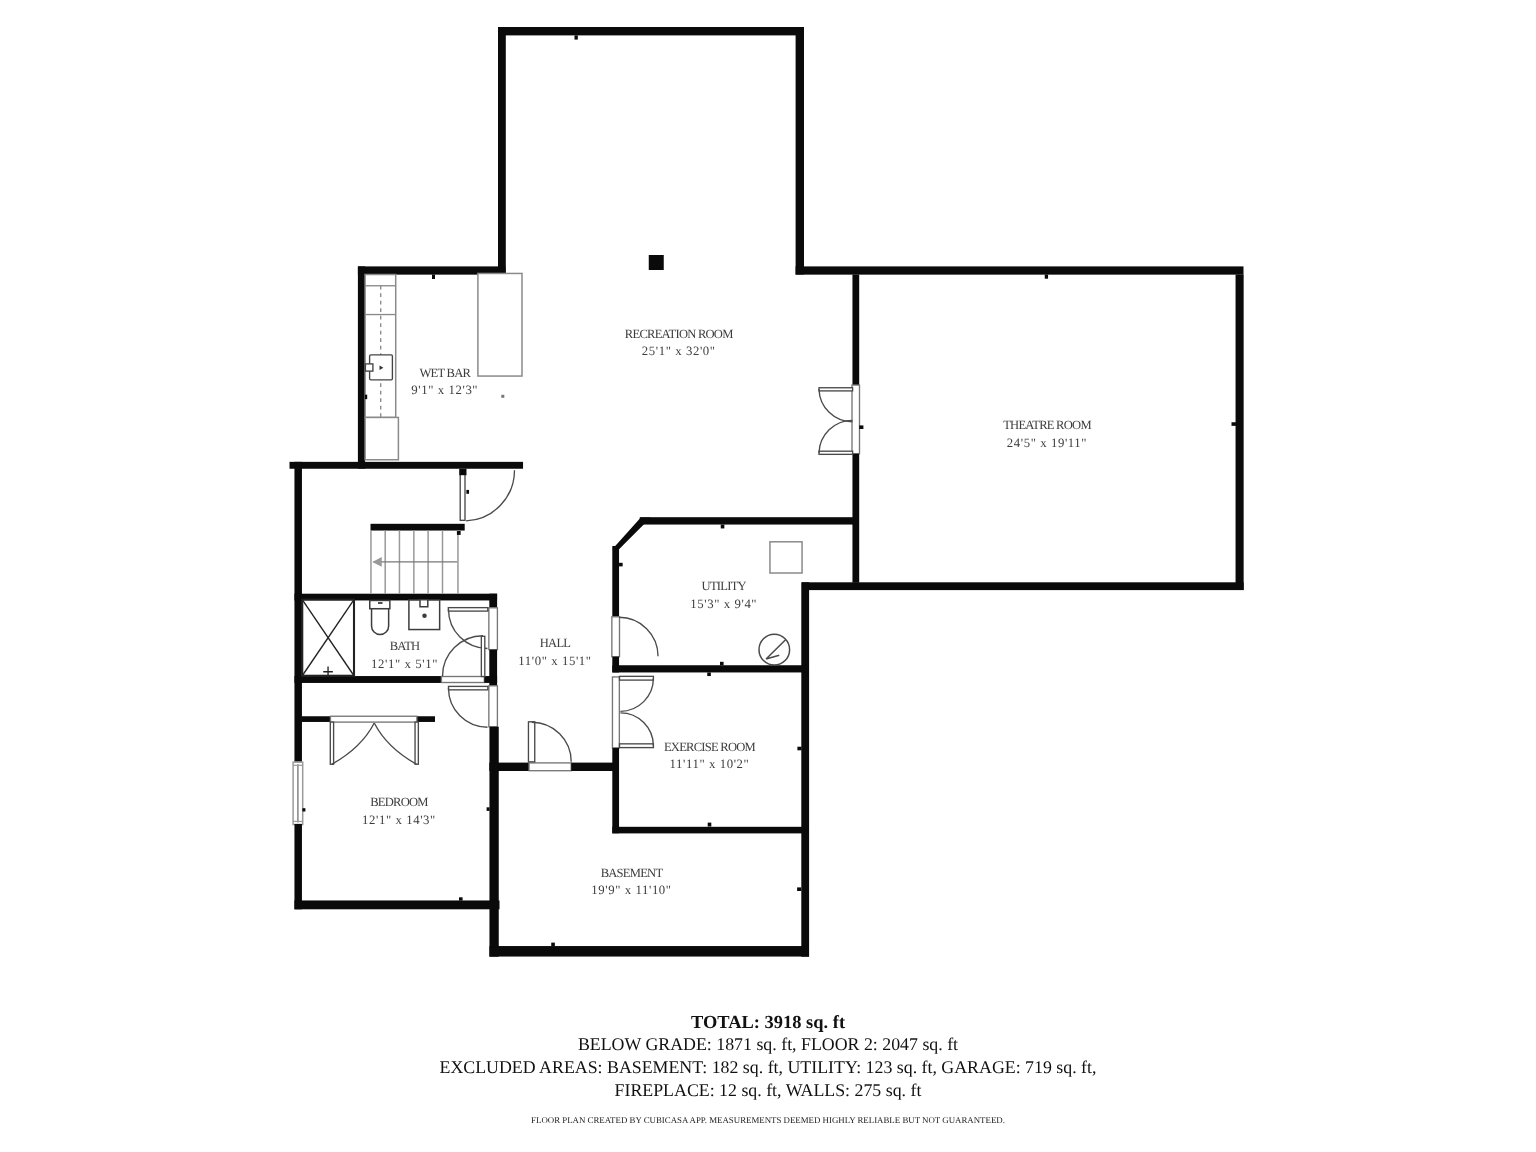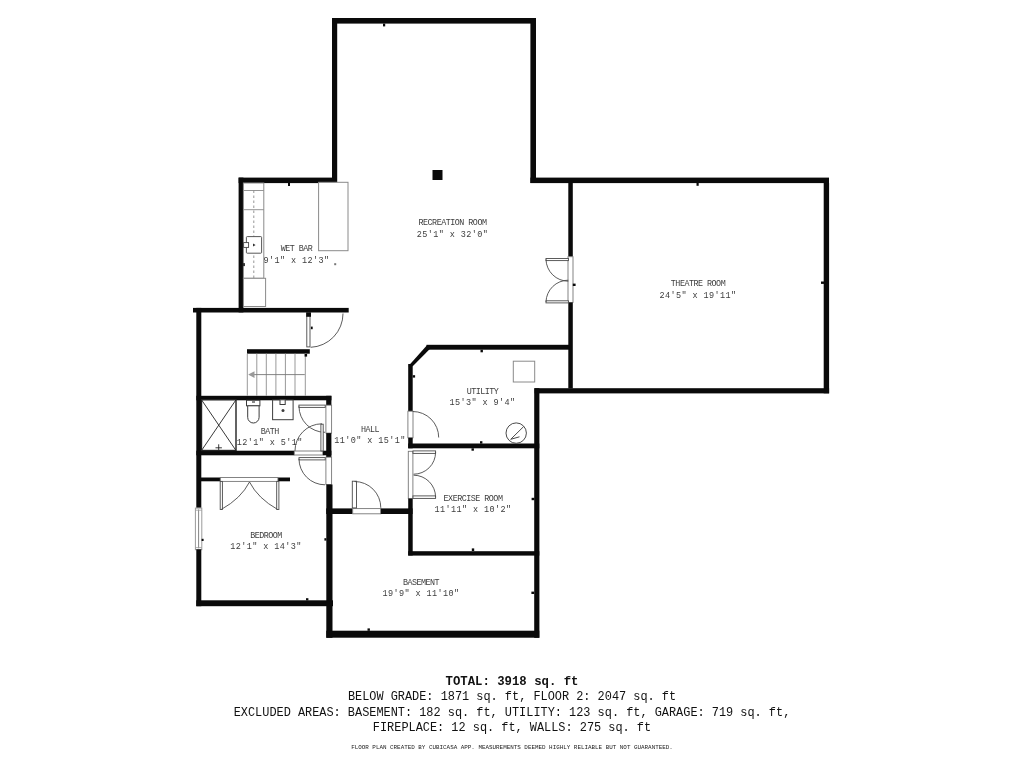--- a/index.html
+++ b/index.html
@@ -1,16 +1,16 @@
 <!DOCTYPE html>
 <html><head>
 <meta charset="utf-8">
 <style>
 html,body{margin:0;padding:0;background:#fff;}
-#page{width:1024px;height:768px;position:relative;font-family:Liberation Mono, monospace;}
+#page{width:1024px;height:768px;position:relative;font-family:Liberation Serif, serif;}
 svg{position:absolute;top:0;left:0;}
 .rlabel{font-size:8.4px;letter-spacing:-0.5px;fill:#3d3d3d;}
 .rdim{font-size:8.5px;letter-spacing:0.4px;fill:#3d3d3d;}
 .furn{fill:#fff;stroke:#8a8a8a;stroke-width:1;}
 .fixt{fill:#fff;stroke:#3c3c3c;stroke-width:1;}
 .arc{fill:none;stroke:#4a4a4a;stroke-width:0.9;}
 .leaf{fill:#fff;stroke:#4a4a4a;stroke-width:0.9;}
 .frame{fill:#fff;stroke:#777;stroke-width:0.9;}
 .tread{stroke:#999;stroke-width:1;}
 </style>

